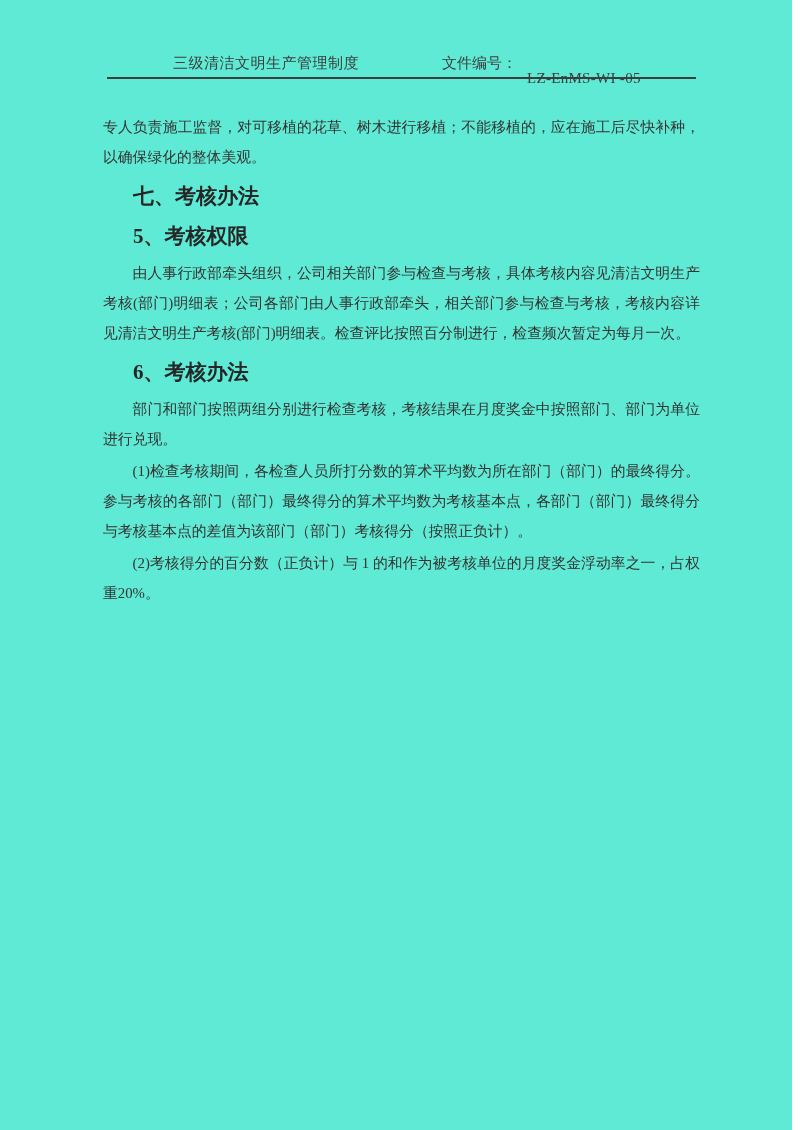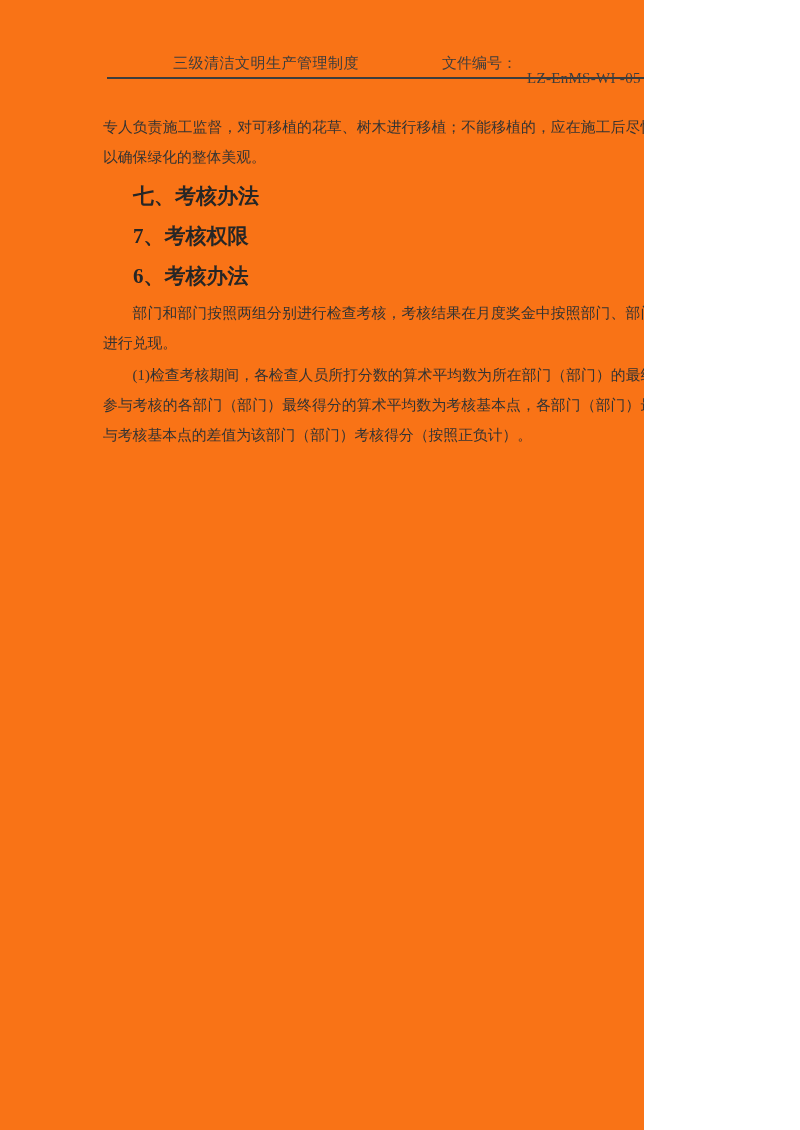--- a/index.html
+++ b/index.html
@@ -2,23 +2,23 @@
 <html><head>
 <meta charset="utf-8">
 <style>
   html, body {
     margin: 0;
     padding: 0;
     background: #ffffff;
   }
   .page {
     position: relative;
-    width: 644px;
+    width: 792px;
     height: 1130px;
-    background: #f97316;
+    background: #5eead4;
     font-family: "Liberation Serif", "DejaVu Serif", serif;
     color: #333333;
     overflow: hidden;
   }
   
   .header {
     position: absolute;
     left: 107px;
     top: 50px;
     width: 589px;
@@ -84,24 +84,26 @@
     <span class="h-title">三级清洁文明生产管理制度</span>
     <span class="h-label">文件编号：</span>
     <span class="h-code">LZ-EnMS-WI -05</span>
   </div>
 
   <div class="content">
     <p class="no-indent">专人负责施工监督，对可移植的花草、树木进行移植；不能移植的，应在施工后尽快补种，以确保绿化的整体美观。</p>
 
     <div class="sec-heading">七、考核办法</div>
 
-    <div class="sec-heading">7、考核权限</div>
+    <div class="sec-heading">5、考核权限</div>
 
+    <p>由人事行政部牵头组织，公司相关部门参与检查与考核，具体考核内容见清洁文明生产考核(部门)明细表；公司各部门由人事行政部牵头，相关部门参与检查与考核，考核内容详见清洁文明生产考核(部门)明细表。检查评比按照百分制进行，检查频次暂定为每月一次。</p>
 
     <div class="sec-heading">6、考核办法</div>
 
     <p>部门和部门按照两组分别进行检查考核，考核结果在月度奖金中按照部门、部门为单位进行兑现。</p>
 
     <p>(1)检查考核期间，各检查人员所打分数的算术平均数为所在部门（部门）的最终得分。参与考核的各部门（部门）最终得分的算术平均数为考核基本点，各部门（部门）最终得分与考核基本点的差值为该部门（部门）考核得分（按照正负计）。</p>
 
+    <p>(2)考核得分的百分数（正负计）与 1 的和作为被考核单位的月度奖金浮动率之一，占权重20%。</p>
   </div>
 
 </div>
 
 </body></html>

